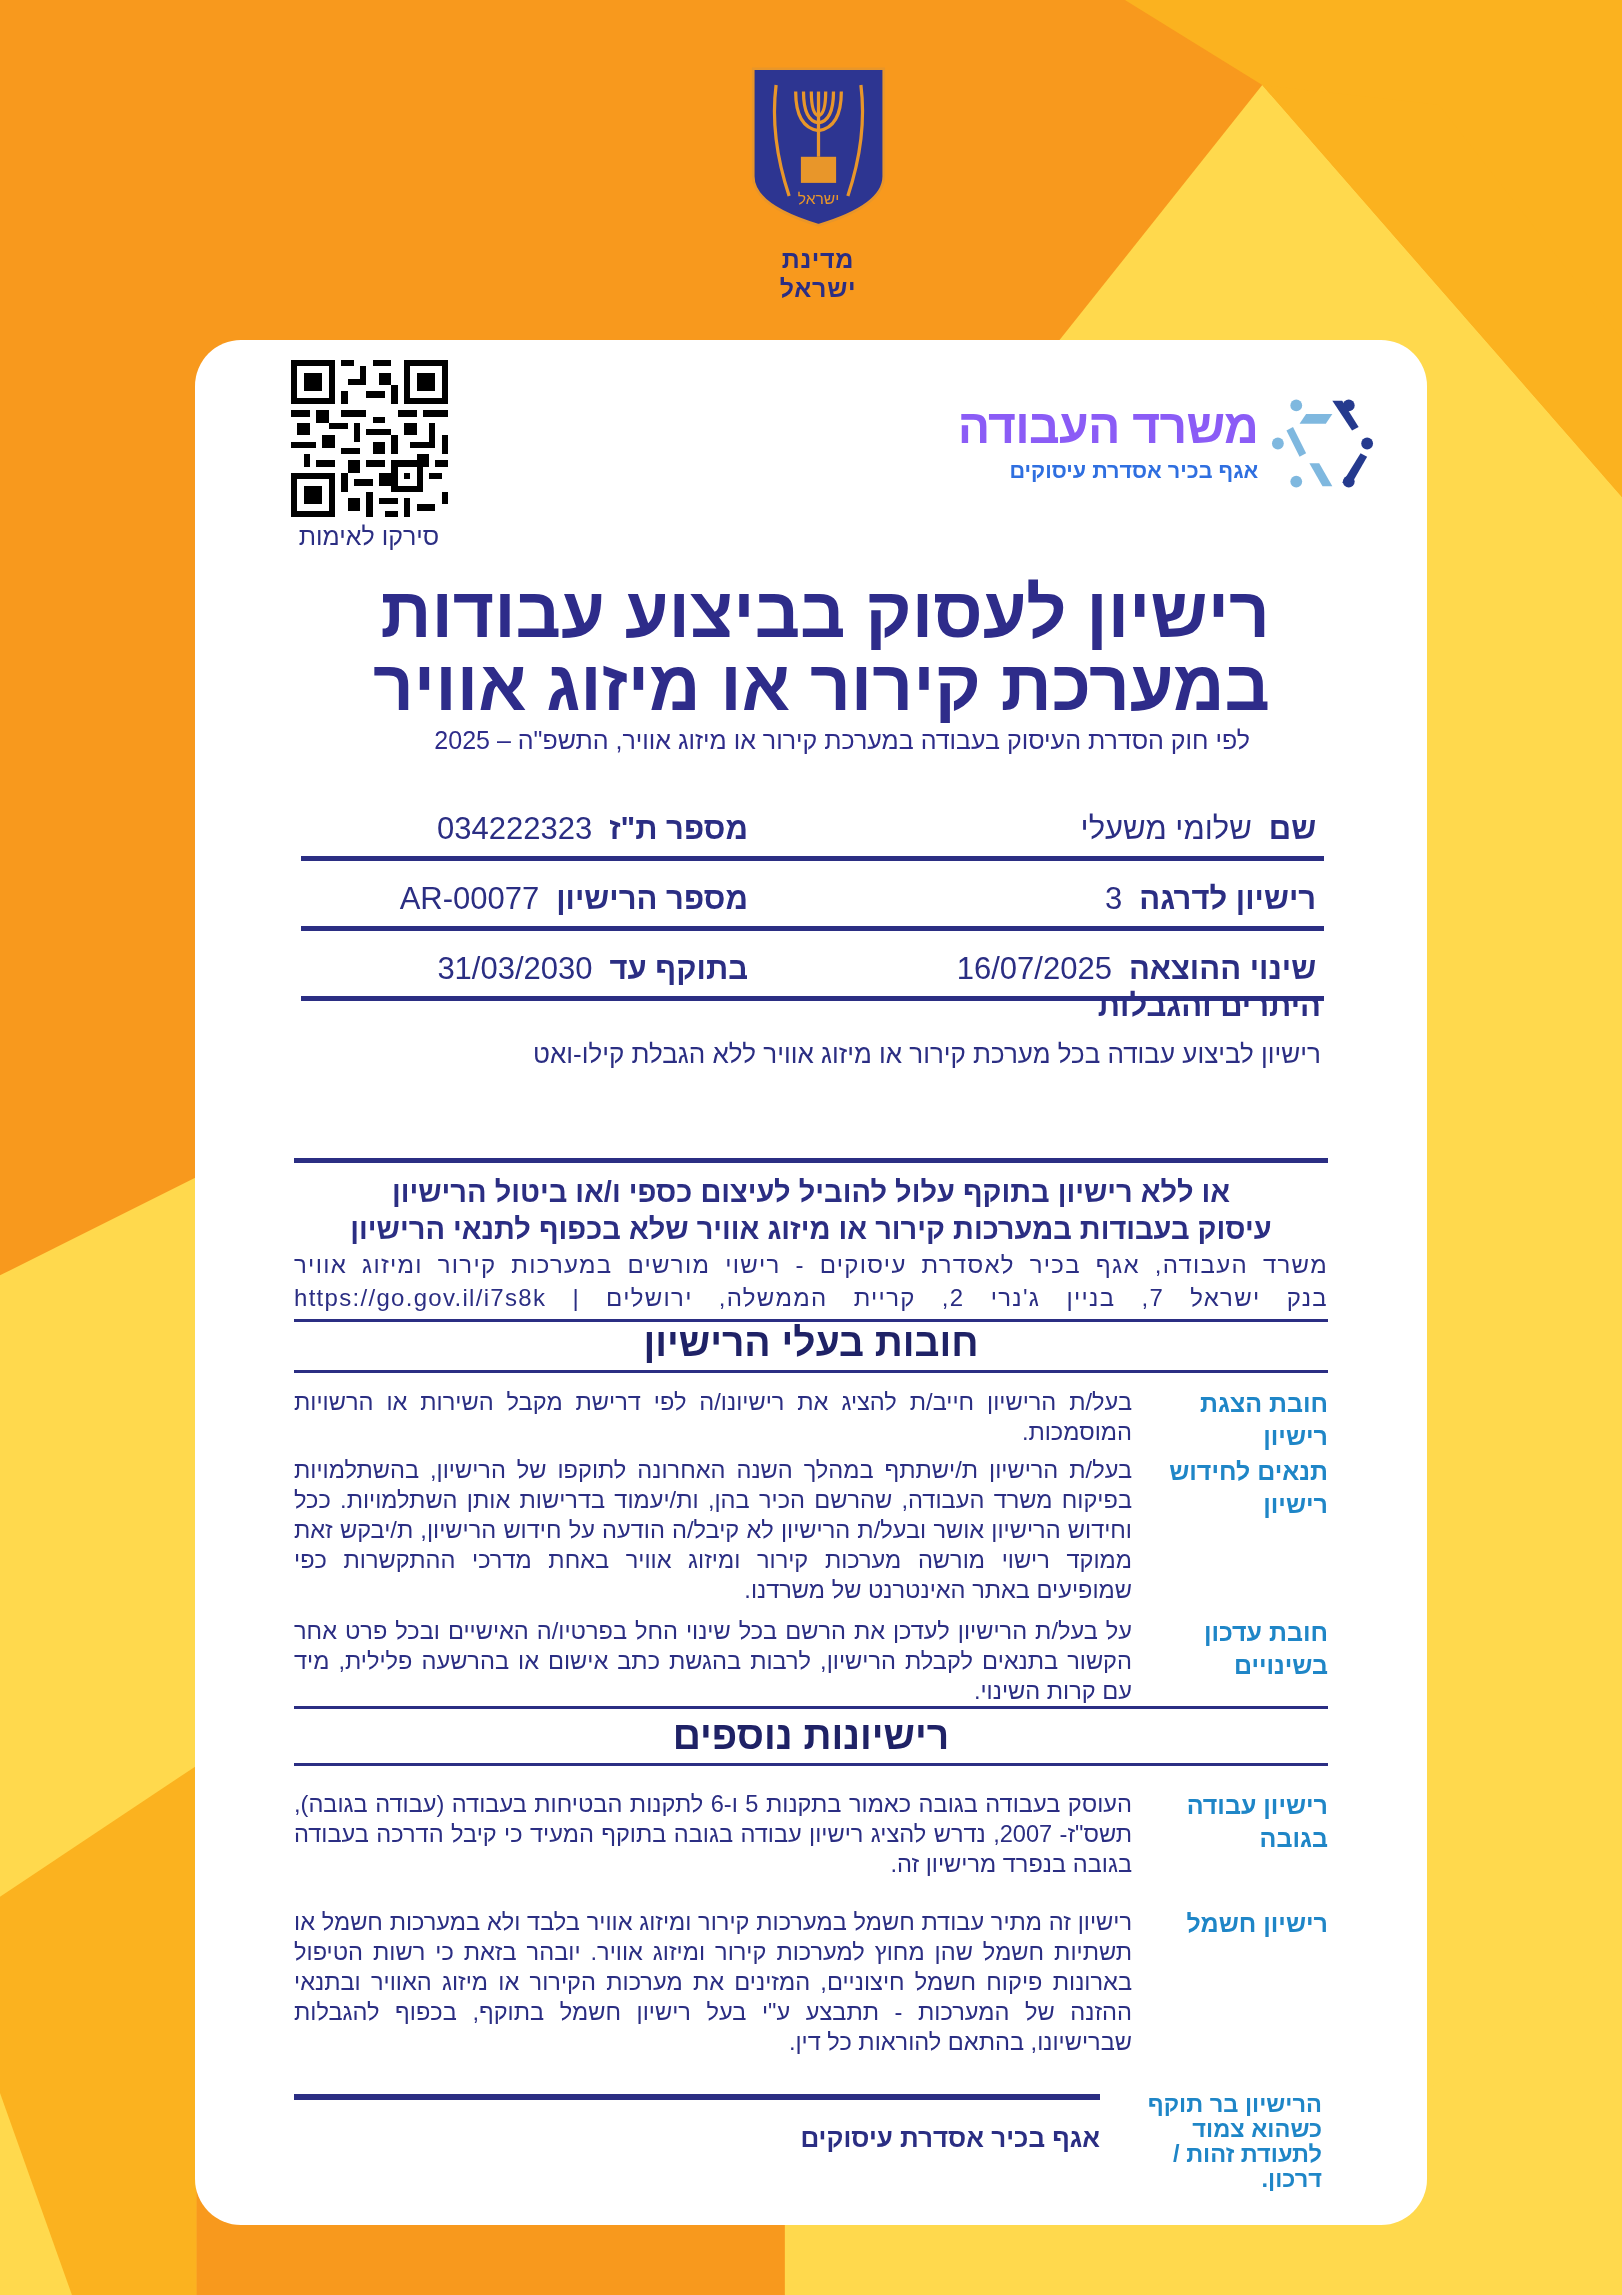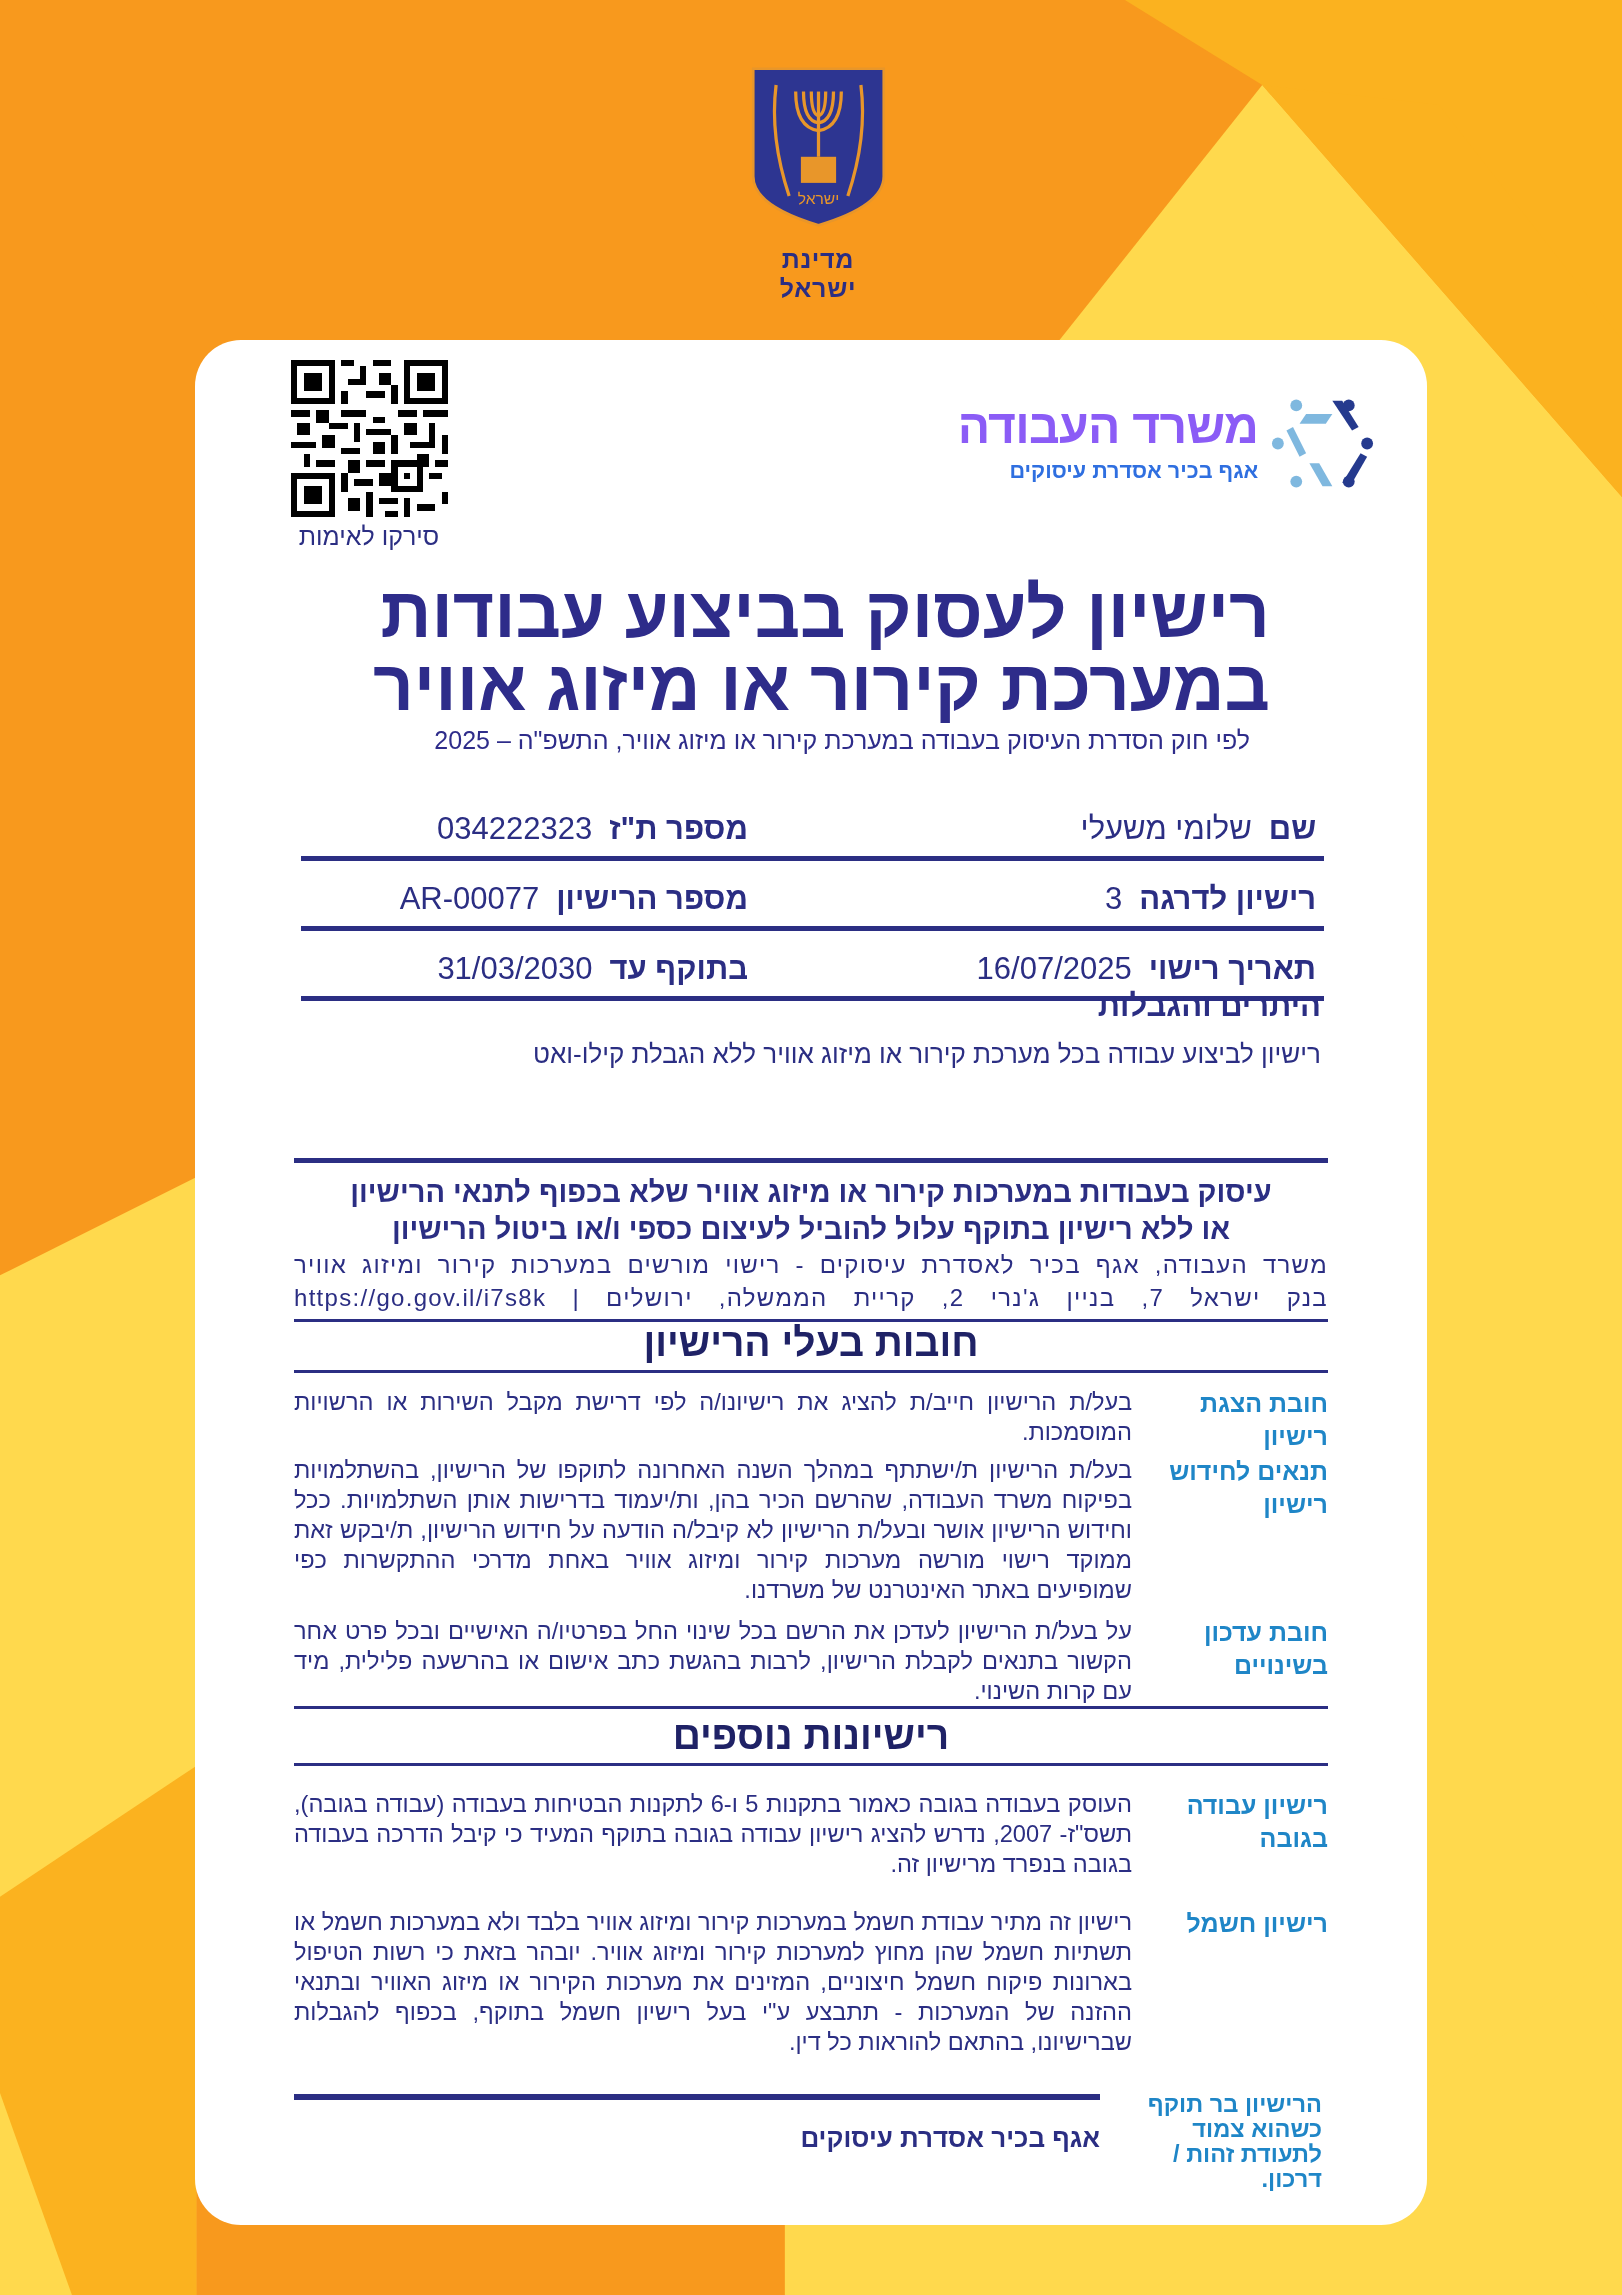--- a/index.html
+++ b/index.html
@@ -217,36 +217,36 @@
         <span class="flabel">רישיון לדרגה</span>
         <span class="fvalue">3</span>
       </div>
       <div class="fcol left">
         <span class="flabel">מספר הרישיון</span>
         <span class="fvalue">AR-00077</span>
       </div>
     </div>
     <div class="frow">
       <div class="fcol right">
-        <span class="flabel">תאריך רישוי</span>
+        <span class="flabel">שינוי ההוצאה</span>
         <span class="fvalue">16/07/2025</span>
       </div>
       <div class="fcol left">
         <span class="flabel">בתוקף עד</span>
         <span class="fvalue">31/03/2030</span>
       </div>
     </div>
   </div>
 
   <div class="perm-title">היתרים והגבלות</div>
   <div class="perm-text">רישיון לביצוע עבודה בכל מערכת קירור או מיזוג אוויר ללא הגבלת קילו-ואט</div>
 
   <div class="warn">
+    <div class="warn-line">או ללא רישיון בתוקף עלול להוביל לעיצום כספי ו/או ביטול הרישיון</div>
     <div class="warn-line">עיסוק בעבודות במערכות קירור או מיזוג אוויר שלא בכפוף לתנאי הרישיון</div>
-    <div class="warn-line">או ללא רישיון בתוקף עלול להוביל לעיצום כספי ו/או ביטול הרישיון</div>
     <div class="warn-addr">משרד העבודה, אגף בכיר לאסדרת עיסוקים - רישוי מורשים במערכות קירור ומיזוג אוויר</div>
     <div class="warn-addr">בנק ישראל 7, בניין ג'נרי 2, קריית הממשלה, ירושלים | https://go.gov.il/i7s8k</div>
   </div>
 
   <div class="section-head" style="top:981px;">חובות בעלי הרישיון</div>
 
   <div class="item" style="top:1047px;height:65px;">
     <div class="item-label">חובת הצגת רישיון</div>
     <div class="item-body">בעל/ת הרישיון חייב/ת להציג את רישיונו/ה לפי דרישת מקבל השירות או הרשויות המוסמכות.</div>
   </div>

